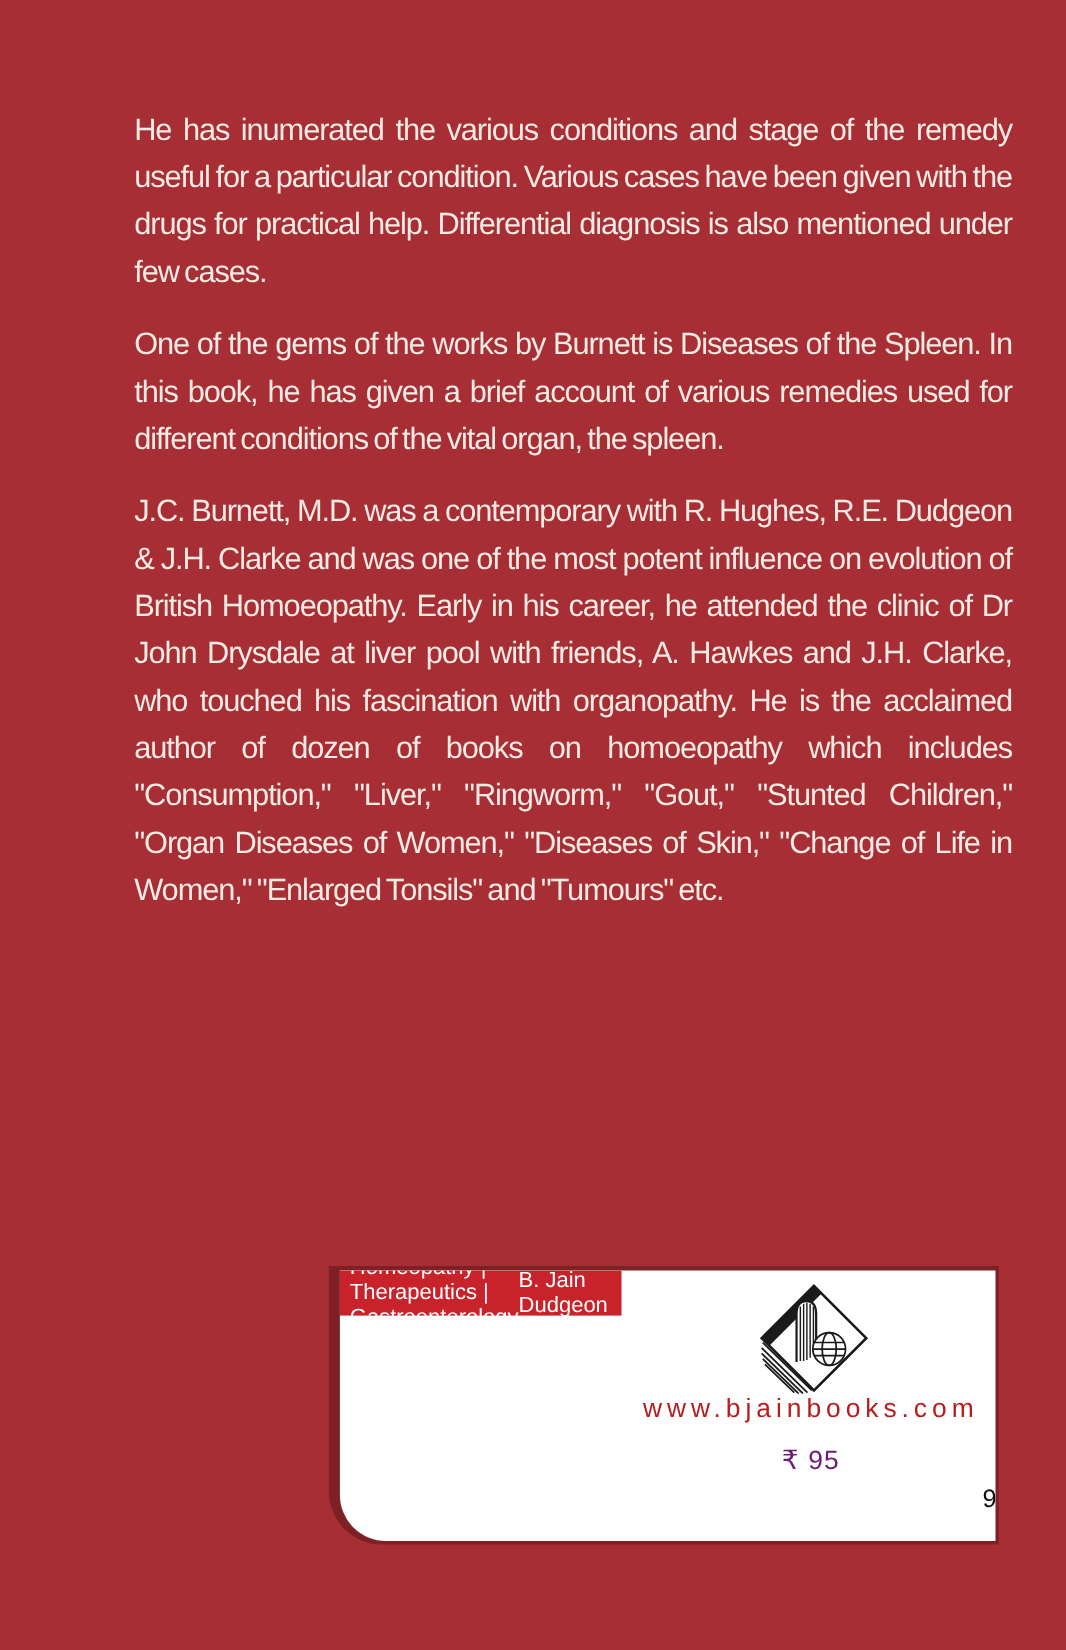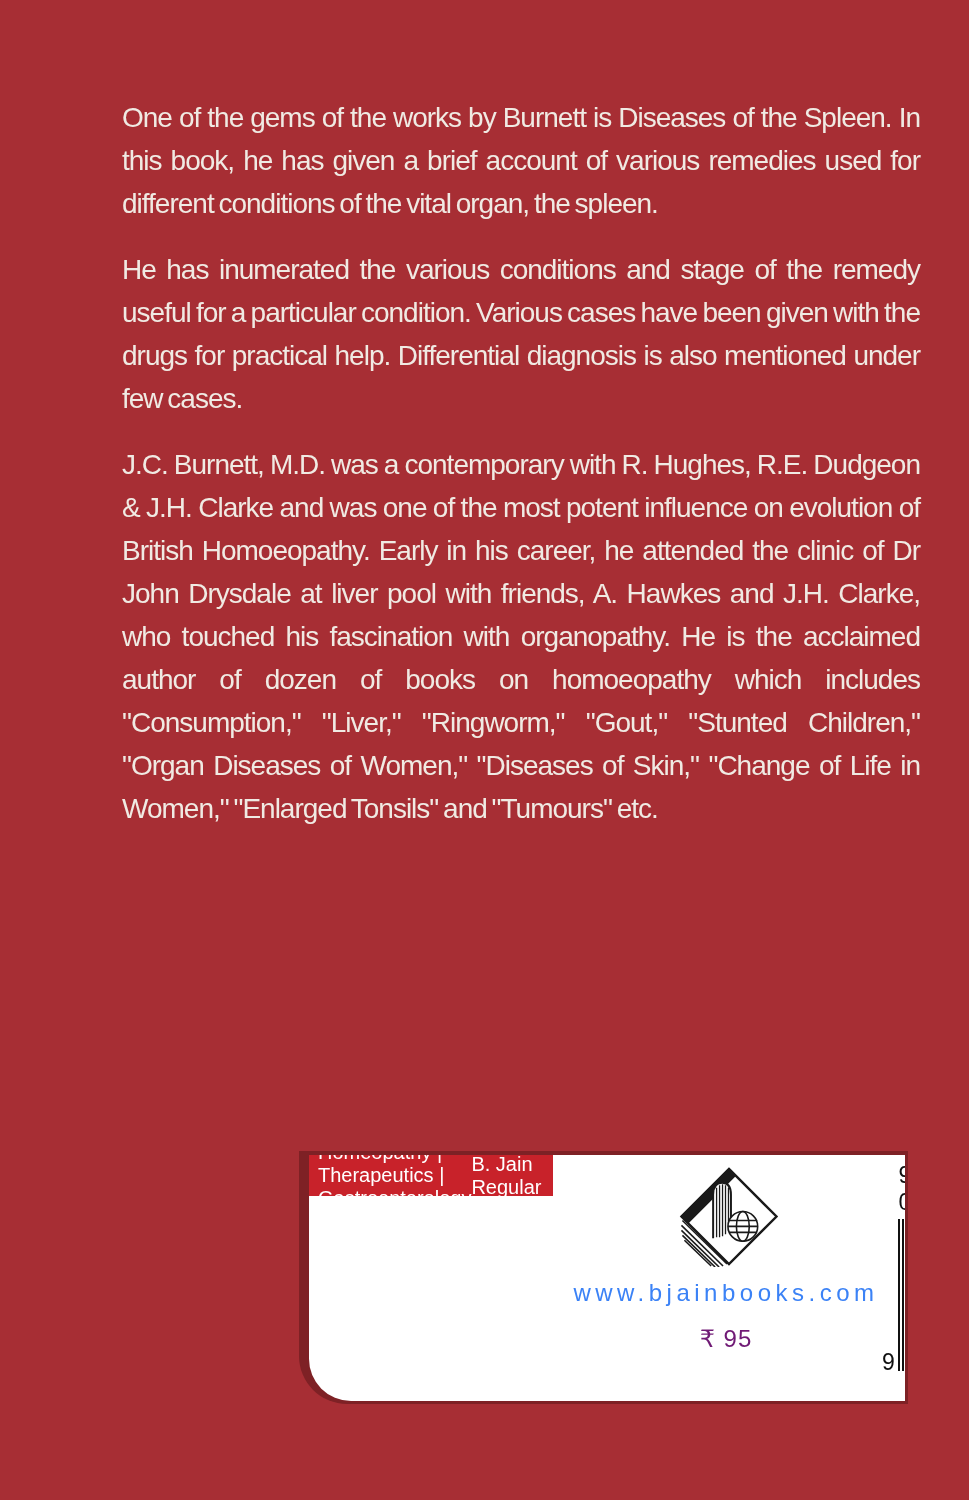--- a/index.html
+++ b/index.html
@@ -46,21 +46,21 @@
   }
   .label-body{
     flex:1;position:relative;display:flex;
   }
   .left-col{
     width:345px;flex:0 0 345px;
     display:flex;flex-direction:column;align-items:center;
     padding-top:10px;box-sizing:border-box;
   }
   .site{
-    font-size:24px;color:#3b82f6;letter-spacing:4.5px;margin-top:12px;
+    font-size:24px;color:#b91c1c;letter-spacing:4.5px;margin-top:0;
   }
   .price{
     font-size:24px;color:#701a75;margin-top:18px;letter-spacing:1px;
   }
   .right-col{
     flex:1;display:flex;flex-direction:column;align-items:flex-end;
     padding-top:7px;box-sizing:border-box;
   }
   .isbn{
     font-size:23px;color:#101010;letter-spacing:0.5px;
@@ -86,31 +86,31 @@
     transform:rotate(90deg);
     font-size:22px;color:#222;letter-spacing:3px;
   }
 </style>
 </head>
 <body>
 
 <div class="cover">
 
   <section class="text-block">
+    <p>He has inumerated the various conditions and stage of the remedy useful for a particular condition. Various cases have been given with the drugs for practical help. Differential diagnosis is also mentioned under few cases.</p>
     <p>One of the gems of the works by Burnett is Diseases of the Spleen. In this book, he has given a brief account of various remedies used for different conditions of the vital organ, the spleen.</p>
-    <p>He has inumerated the various conditions and stage of the remedy useful for a particular condition. Various cases have been given with the drugs for practical help. Differential diagnosis is also mentioned under few cases.</p>
     <p><strong>J.C. Burnett</strong><span>, M.D. was a contemporary with R. Hughes, R.E. Dudgeon &amp; J.H. Clarke and was one of the most potent influence on evolution of British Homoeopathy. Early in his career, he attended the clinic of Dr John Drysdale at liver pool with friends, A. Hawkes and J.H. Clarke, who touched his fascination with organopathy. He is the acclaimed author of dozen of books on homoeopathy which includes "Consumption," "Liver," "Ringworm," "Gout," "Stunted Children," "Organ Diseases of Women," "Diseases of Skin," "Change of Life in Women," "Enlarged Tonsils" and "Tumours" etc.</span></p>
   </section>
 
   <div class="label-outer">
     <div class="label">
 
       <div class="strip">
         <span>Homeopathy | Therapeutics | Gastroenterology</span>
-        <span>B. Jain Regular</span>
+        <span>B. Jain Dudgeon</span>
       </div>
 
       <div class="label-body">
 
         <div class="left-col">
           <svg width="160" height="102" viewBox="0 0 150 103">
 
             <polygon points="78,4 126,52 78,100 30,52" fill="#ffffff" stroke="#1a1a1a" stroke-width="2.4"></polygon>
 
             <polygon points="78,4 30,52 37,59 85,11" fill="#1a1a1a"></polygon>

